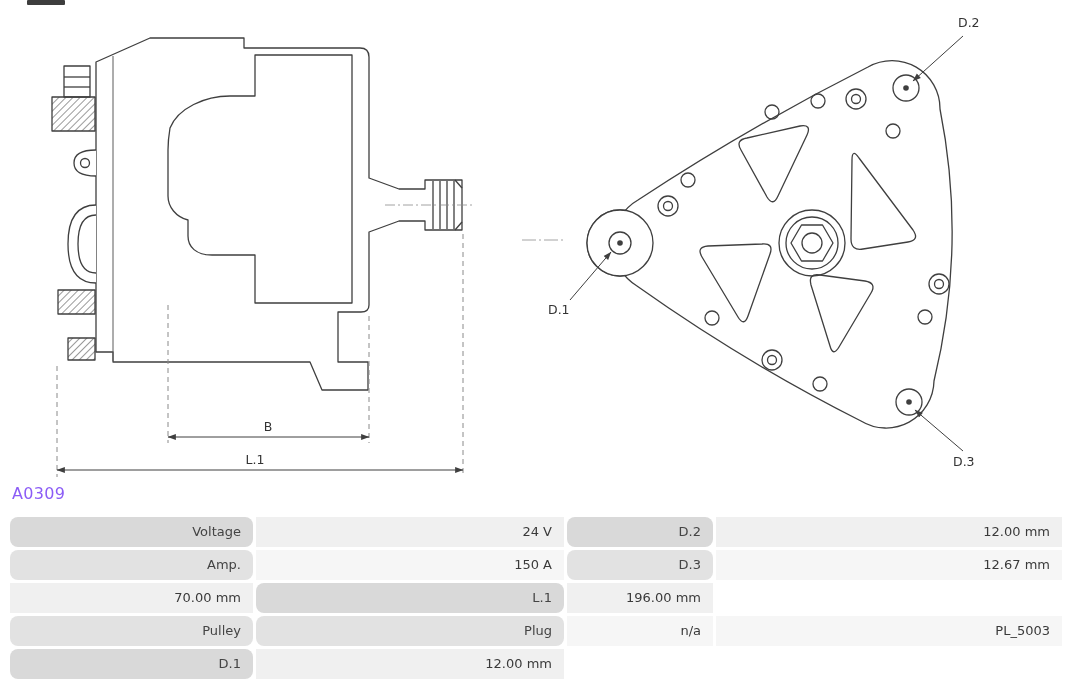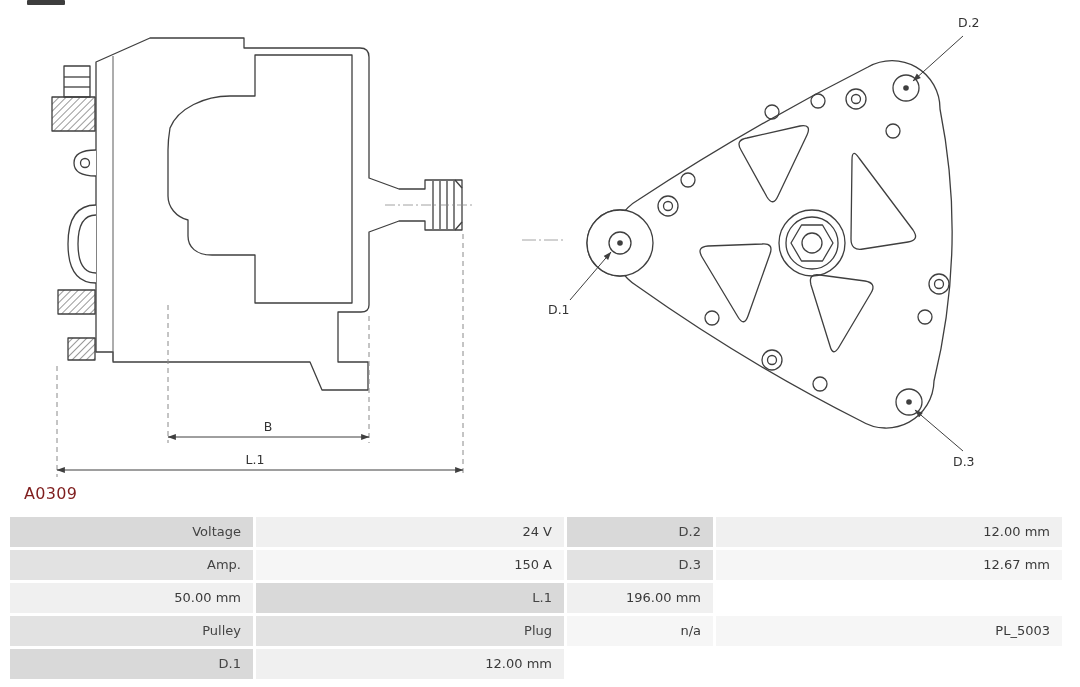--- a/index.html
+++ b/index.html
@@ -7,34 +7,34 @@
     position:relative; width:1080px; height:687px; overflow:hidden;
     background:#ffffff; font-family:"DejaVu Sans", sans-serif;
   }
   .corner-mark {
     position:absolute; left:27px; top:0; width:38px; height:5px;
     background:#1b1b1b; border-radius:1px; opacity:.85;
   }
   .drawing-svg { position:absolute; left:0; top:0; }
   .drawing-svg text { font-family:"DejaVu Sans", sans-serif; font-size:12.5px; fill:#333; }
   .part-number {
-    position:absolute; left:24px; top:484px;
-    font-size:16px; color:#7f1d1d; letter-spacing:.3px;
+    position:absolute; left:12px; top:484px;
+    font-size:16px; color:#8b5cf6; letter-spacing:.3px;
   }
   .spec-table { position:absolute; left:10px; top:517px; width:1057px; }
   .spec-row {
     display:grid; grid-template-columns:243px 308px 146px 346px;
     column-gap:3px; margin-bottom:3px;
   }
   .cell {
     height:30px; line-height:30px; font-size:13px; color:#3a3a3a;
     text-align:right; padding-right:12px; box-sizing:border-box;
     white-space:nowrap; overflow:hidden;
   }
-  .cell.lbl { background:#d9d9d9; color:#444; }
+  .cell.lbl { background:#d9d9d9; color:#444;border-radius:8px; }
   .cell.val { background:#f0f0f0;text-align:right; }
   .spec-row:nth-child(even) .lbl { background:#e2e2e2; }
   .spec-row:nth-child(even) .val { background:#f6f6f6; }
   .cell.none { background:transparent; }
 </style>
 </head>
 <body>
 
 <div class="page">
 
@@ -194,21 +194,21 @@
     </div>
 
     <div class="spec-row">
       <div class="cell lbl">Amp.</div>
       <div class="cell val">150 A</div>
       <div class="cell lbl">D.3</div>
       <div class="cell val">12.67 mm</div>
     </div>
 
     <div class="spec-row">
-      <div class="cell val">50.00 mm</div>
+      <div class="cell val">70.00 mm</div>
       <div class="cell lbl">L.1</div>
       <div class="cell val">196.00 mm</div>
     </div>
 
     <div class="spec-row">
       <div class="cell lbl">Pulley</div>
       <div class="cell lbl">Plug</div>
       <div class="cell val">n/a</div>
       <div class="cell val">PL_5003</div>
     </div>

